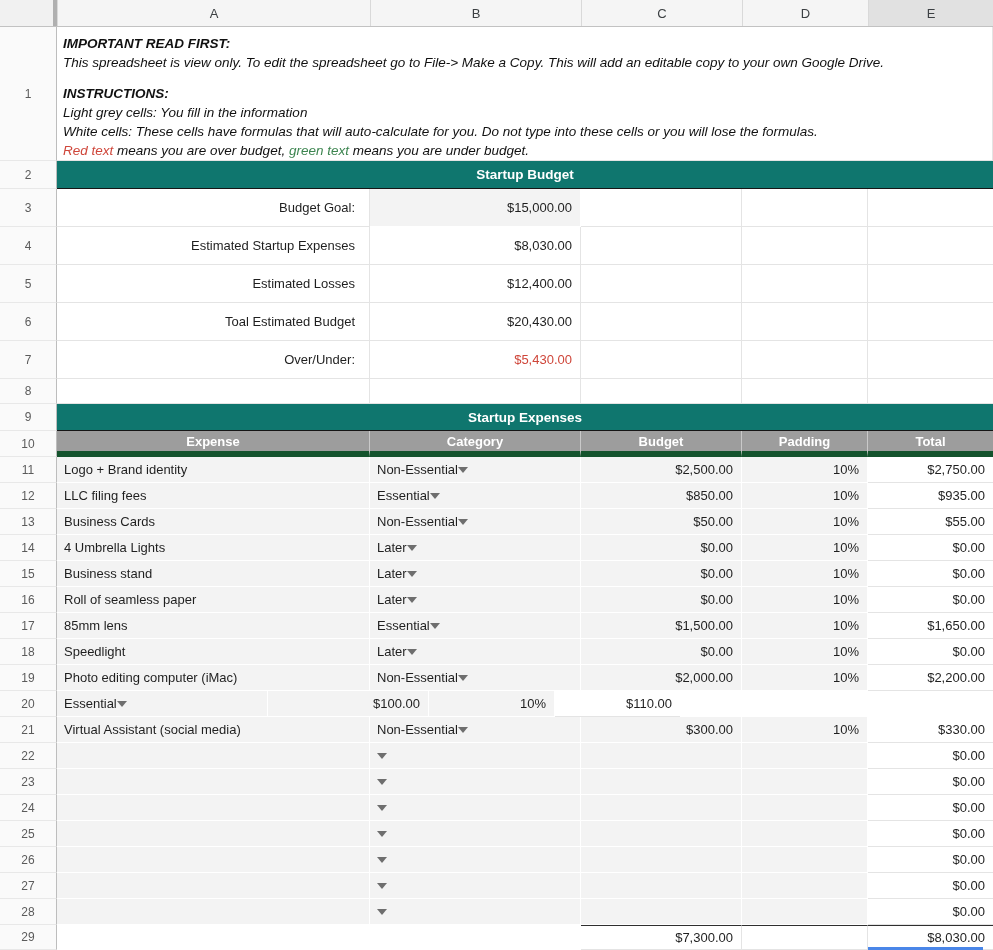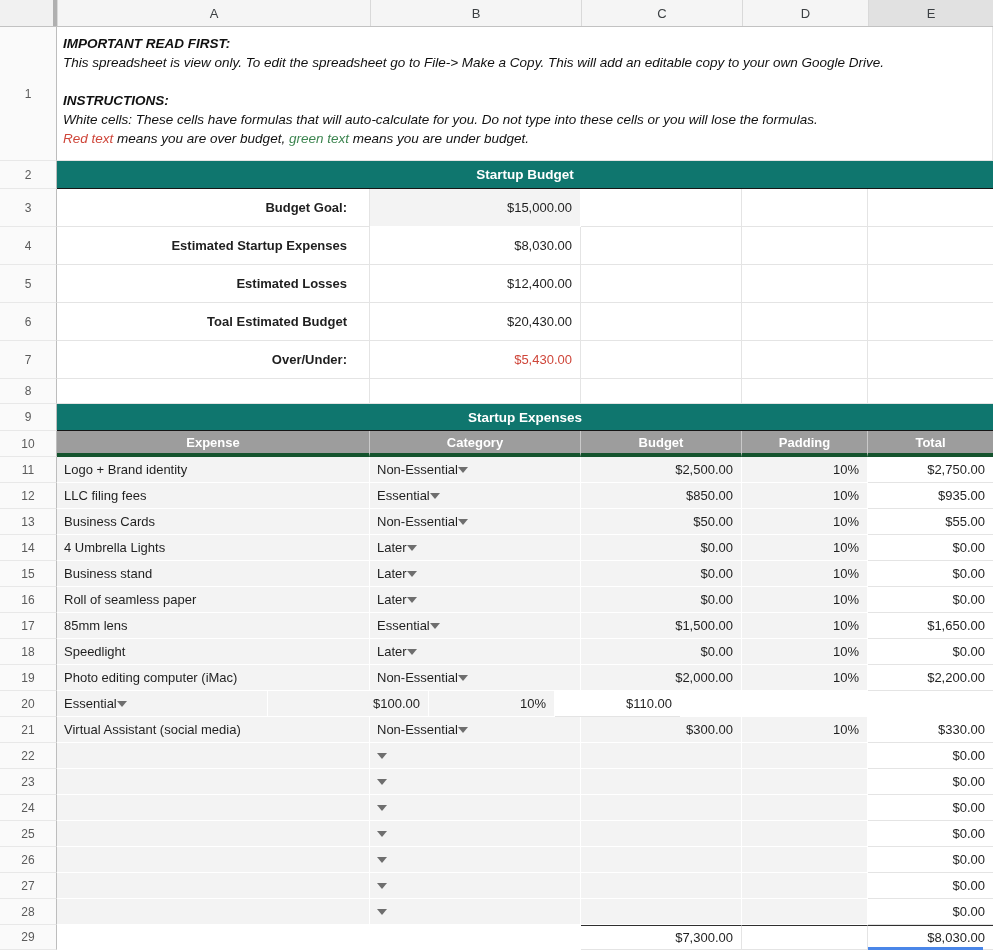--- a/index.html
+++ b/index.html
@@ -25,31 +25,31 @@
   
   .cell { height: 100%; flex: none; display: flex; align-items: center;
           border-right: 1px solid #e4e4e4; border-bottom: 1px solid #e4e4e4;
           font-size: 13px; color: #1f1f1f; overflow: hidden; white-space: nowrap; }
   .ca { width: 313px; } .cb { width: 211px; } .cc { width: 161px; }
   .cd { width: 126px; } .ce { width: 125px; border-right: none; }
   .cab { width: 524px; } .cspan { width: 936px; }
 
   .g { background: #f3f3f3; border-right-color: #ffffff; border-bottom-color: #ffffff; }
   .num { justify-content: flex-end; padding-right: 8px; }
-  .lbl { justify-content: flex-end; padding-right: 22px; font-weight: bold; }
+  .lbl { justify-content: flex-end; padding-right: 14px; }
   .pl { padding-left: 7px; }
   .pr4 { padding-right: 4px; margin-top: 47px; }
   .bold { font-weight: bold; }
   .red { color: #cf463a; }
   .green { color: #3d8550; text-align: right; }
 
   .teal-band { background: #0f766e; color: #fff; font-weight: bold; font-size: 13.5px;
                justify-content: center; border-right: none; border-bottom: 1px solid #161616; }
   .hdr-grey { background: #9d9d9d; color: #fff; font-weight: 600; justify-content: center;
-              border-right: 1px solid rgba(255,255,255,.45); border-bottom: 4px solid #14532d; }
+              border-right: 1px solid rgba(255,255,255,.45); border-bottom: 6px solid #14532d; }
   .hdr-grey.ce { border-right: none; }
   .dark-top { border-top: 1px solid #2f2f2f; }
 
   
   .instr { flex-direction: column; align-items: flex-start; justify-content: flex-start;
            padding: 7px 0 0 6px; font-style: italic; font-size: 13.5px; line-height: 19px;
            color: #111; white-space: nowrap; }
   .instr .hd { font-weight: bold; }
   .blank { height: 19px; }
 
@@ -75,20 +75,21 @@
     <div class="ch ce sel">E</div>
   </div>
 
   <div class="row h134">
     <div class="rh">1</div>
     <div class="cell cspan instr">
       <div class="hd">IMPORTANT READ FIRST:</div>
       <div>This spreadsheet is view only. To edit the spreadsheet go to File-&gt; Make a Copy. This will add an editable copy to your own Google Drive.</div>
       <div class="blank"></div>
       <div class="hd">INSTRUCTIONS:</div>
+      <div>Light grey cells: You fill in the information</div>
       <div>White cells: These cells have formulas that will auto-calculate for you. Do not type into these cells or you will lose the formulas.</div>
       <div><span class="red">Red text</span><span> means you are over budget, </span><span class="green">green text</span><span> means you are under budget.</span></div>
     </div>
   </div>
 
   <div class="row h28">
     <div class="rh">2</div>
     <div class="cell cspan teal-band">Startup Budget</div>
   </div>
 

